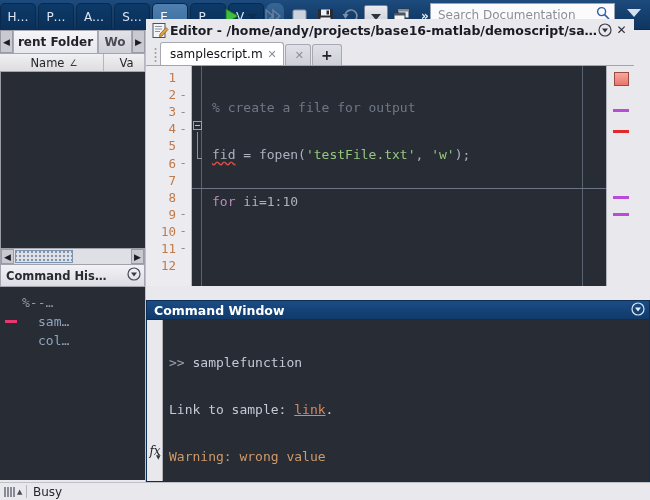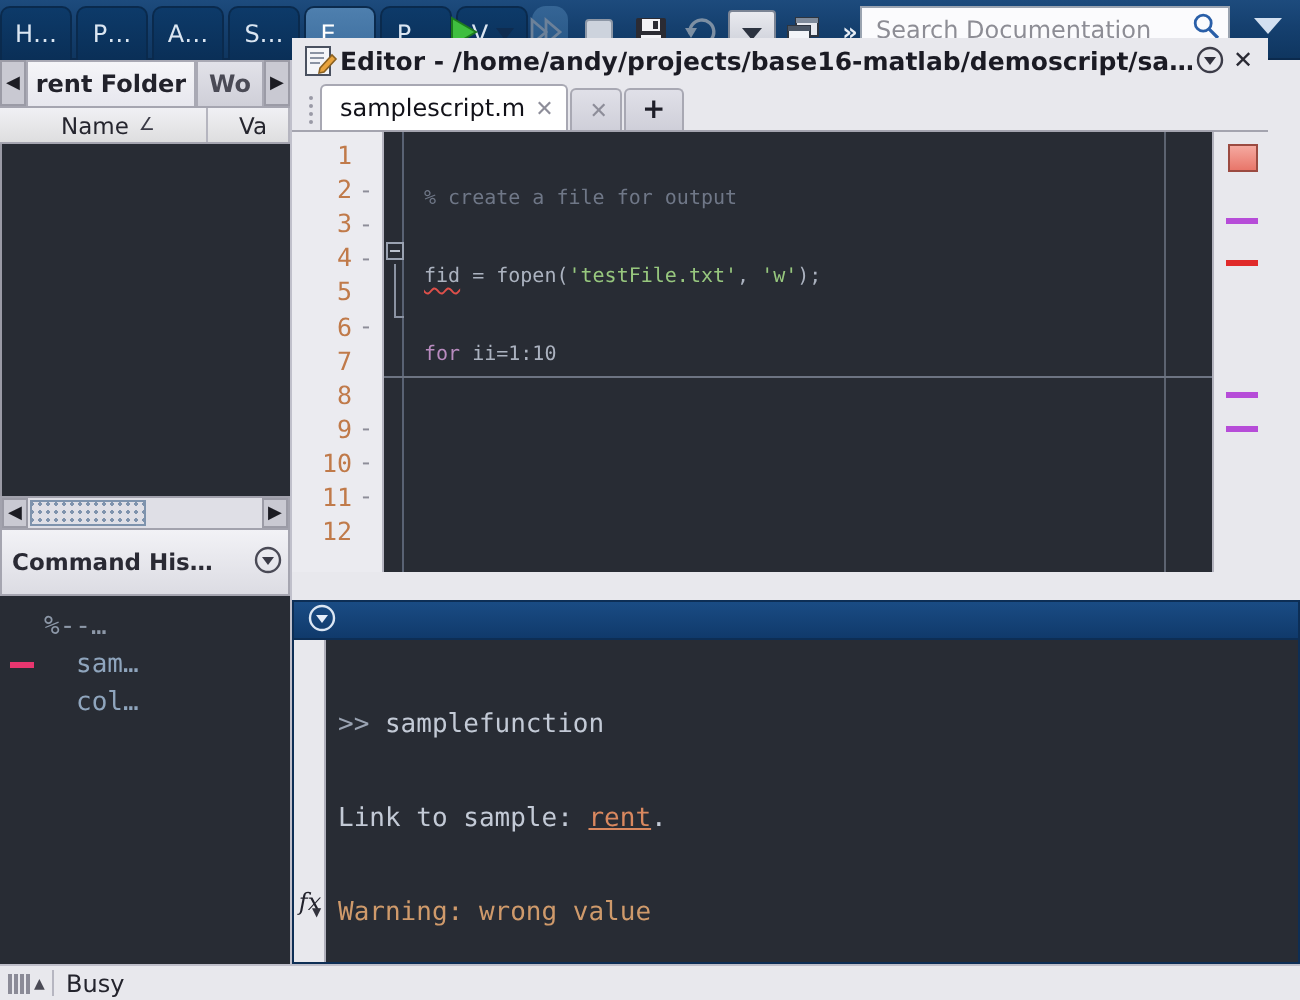--- a/index.html
+++ b/index.html
@@ -105,21 +105,21 @@
   .hscroll .thumb {
     width: 58px; margin: 1px 0 1px 1px;
     background: linear-gradient(to bottom, #cfe0f2, #aac4e0);
     border: 1px solid #7e93ad;
     background-image: radial-gradient(#7f93ad 1px, transparent 1px);
     background-size: 4px 4px; background-position: 18px 3px;
   }
   .hscroll .track { flex: 1; }
 
   .panelhdr {
-    width: 145px; height: 33px;
+    width: 145px; height: 22px;
     background: linear-gradient(to bottom, #f2f2f6, #dcdce3);
     border: 1px solid #a5a5b0; border-top: none;
     display: flex; align-items: center; padding: 0 3px 0 5px;
   }
   .panelhdr .t { flex: 1; font-weight: bold; font-size: 11.5px; color: #2a2a34; overflow: hidden; white-space: nowrap; }
 
   .histbody { width: 145px; height: 193px; background: #282c34; position: relative; padding-top: 6px; }
   .histrow { height: 19px; display: flex; align-items: center; font-family: "DejaVu Sans Mono", monospace; font-size: 13px; }
   .histrow .mark { width: 22px; display: flex; align-items: center; justify-content: center; }
   .histrow .mark .dash { width: 12px; height: 3px; background: #e8366f; display: none; }
@@ -171,21 +171,21 @@
     border-top: 1px solid #a4a4af; background: #282c34;
   }
   .gutter {
     width: 46px; background: #ebebf0; border-right: 1px solid #b6b6c1;
     padding-top: 3px; font-family: "DejaVu Sans Mono", monospace; font-size: 12.5px;
   }
   .gline { height: 17.1px; display: flex; align-items: center; }
   .gline .num { width: 30px; text-align: right; color: #c07a4a; }
   .gline .exec { width: 14px; text-align: center; color: #8d8d99; font-size: 12px; }
   .codewrap { flex: 1; position: relative; background: #282c34; overflow: hidden; }
-  .codelines { padding-top: 3px; font-family: "DejaVu Sans Mono", monospace; font-size: 10px; white-space: pre; }
+  .codelines { padding-top: 3px; font-family: "DejaVu Sans Mono", monospace; font-size: 13px; white-space: pre; }
   .cline { height: 17.1px; line-height: 17.1px; padding-left: 20px; position: relative; color: #abb2bf; }
   .ruler { position: absolute; left: 390px; top: 0; bottom: 0; width: 1px; background: #5c6370; }
   .ruler2 { position: absolute; left: 9px; top: 0; bottom: 0; width: 1px; background: #596273; }
   .sectionrule { position: absolute; left: 0; right: 0; height: 1px; background: #6d7482; }
 
   .c-comment { color: #6f7787; }
   .c-shell { color: #66b2c2; }
   .c-string { color: #97c77e; }
   .c-keyword { color: #b98bbf; }
   .c-plain { color: #abb2bf; }
@@ -546,35 +546,36 @@
         <div class="mm-tick" style="top:43px;background:#b64cd8"></div>
         <div class="mm-tick" style="top:64px;background:#e02a2a"></div>
         <div class="mm-tick" style="top:130px;background:#b64cd8"></div>
         <div class="mm-tick" style="top:147px;background:#b64cd8"></div>
       </div>
     </div>
   </div>
 
   <div class="cmdwin">
     <div class="cmd-hdr">
+      <div class="t">Command Window</div>
       <span>
         <svg width="14" height="14" viewBox="0 0 14 14">
             <circle cx="7" cy="7" r="6" fill="none" stroke="#dbe6f3" stroke-width="1.2"></circle>
             <polygon points="4,5.5 10,5.5 7,9.5" fill="#e6eefa"></polygon>
           </svg>
       </span>
     </div>
     <div class="cmd-body">
       <div class="cmd-left">
         <div class="fxicon">fx</div>
         <div class="fxtri">▼</div>
       </div>
       <div class="cmd-text">
         <div class="oline"><span class="o-prompt">&gt;&gt; </span><span class="o-plain">samplefunction</span></div>
-        <div class="oline"><span class="o-plain">Link to sample: </span><span class="o-link">rent</span><span class="o-plain">.</span></div>
+        <div class="oline"><span class="o-plain">Link to sample: </span><span class="o-link">link</span><span class="o-plain">.</span></div>
         <div class="oline"><span class="o-warn">Warning: wrong value</span></div>
         <div class="oline"><span class="o-warn">&gt; In </span><span class="o-warn o-bold">samplefunction</span><span class="o-warn o-bold"> (line 4)</span></div>
         
         
         
         
       </div>
     </div>
   </div>
 

